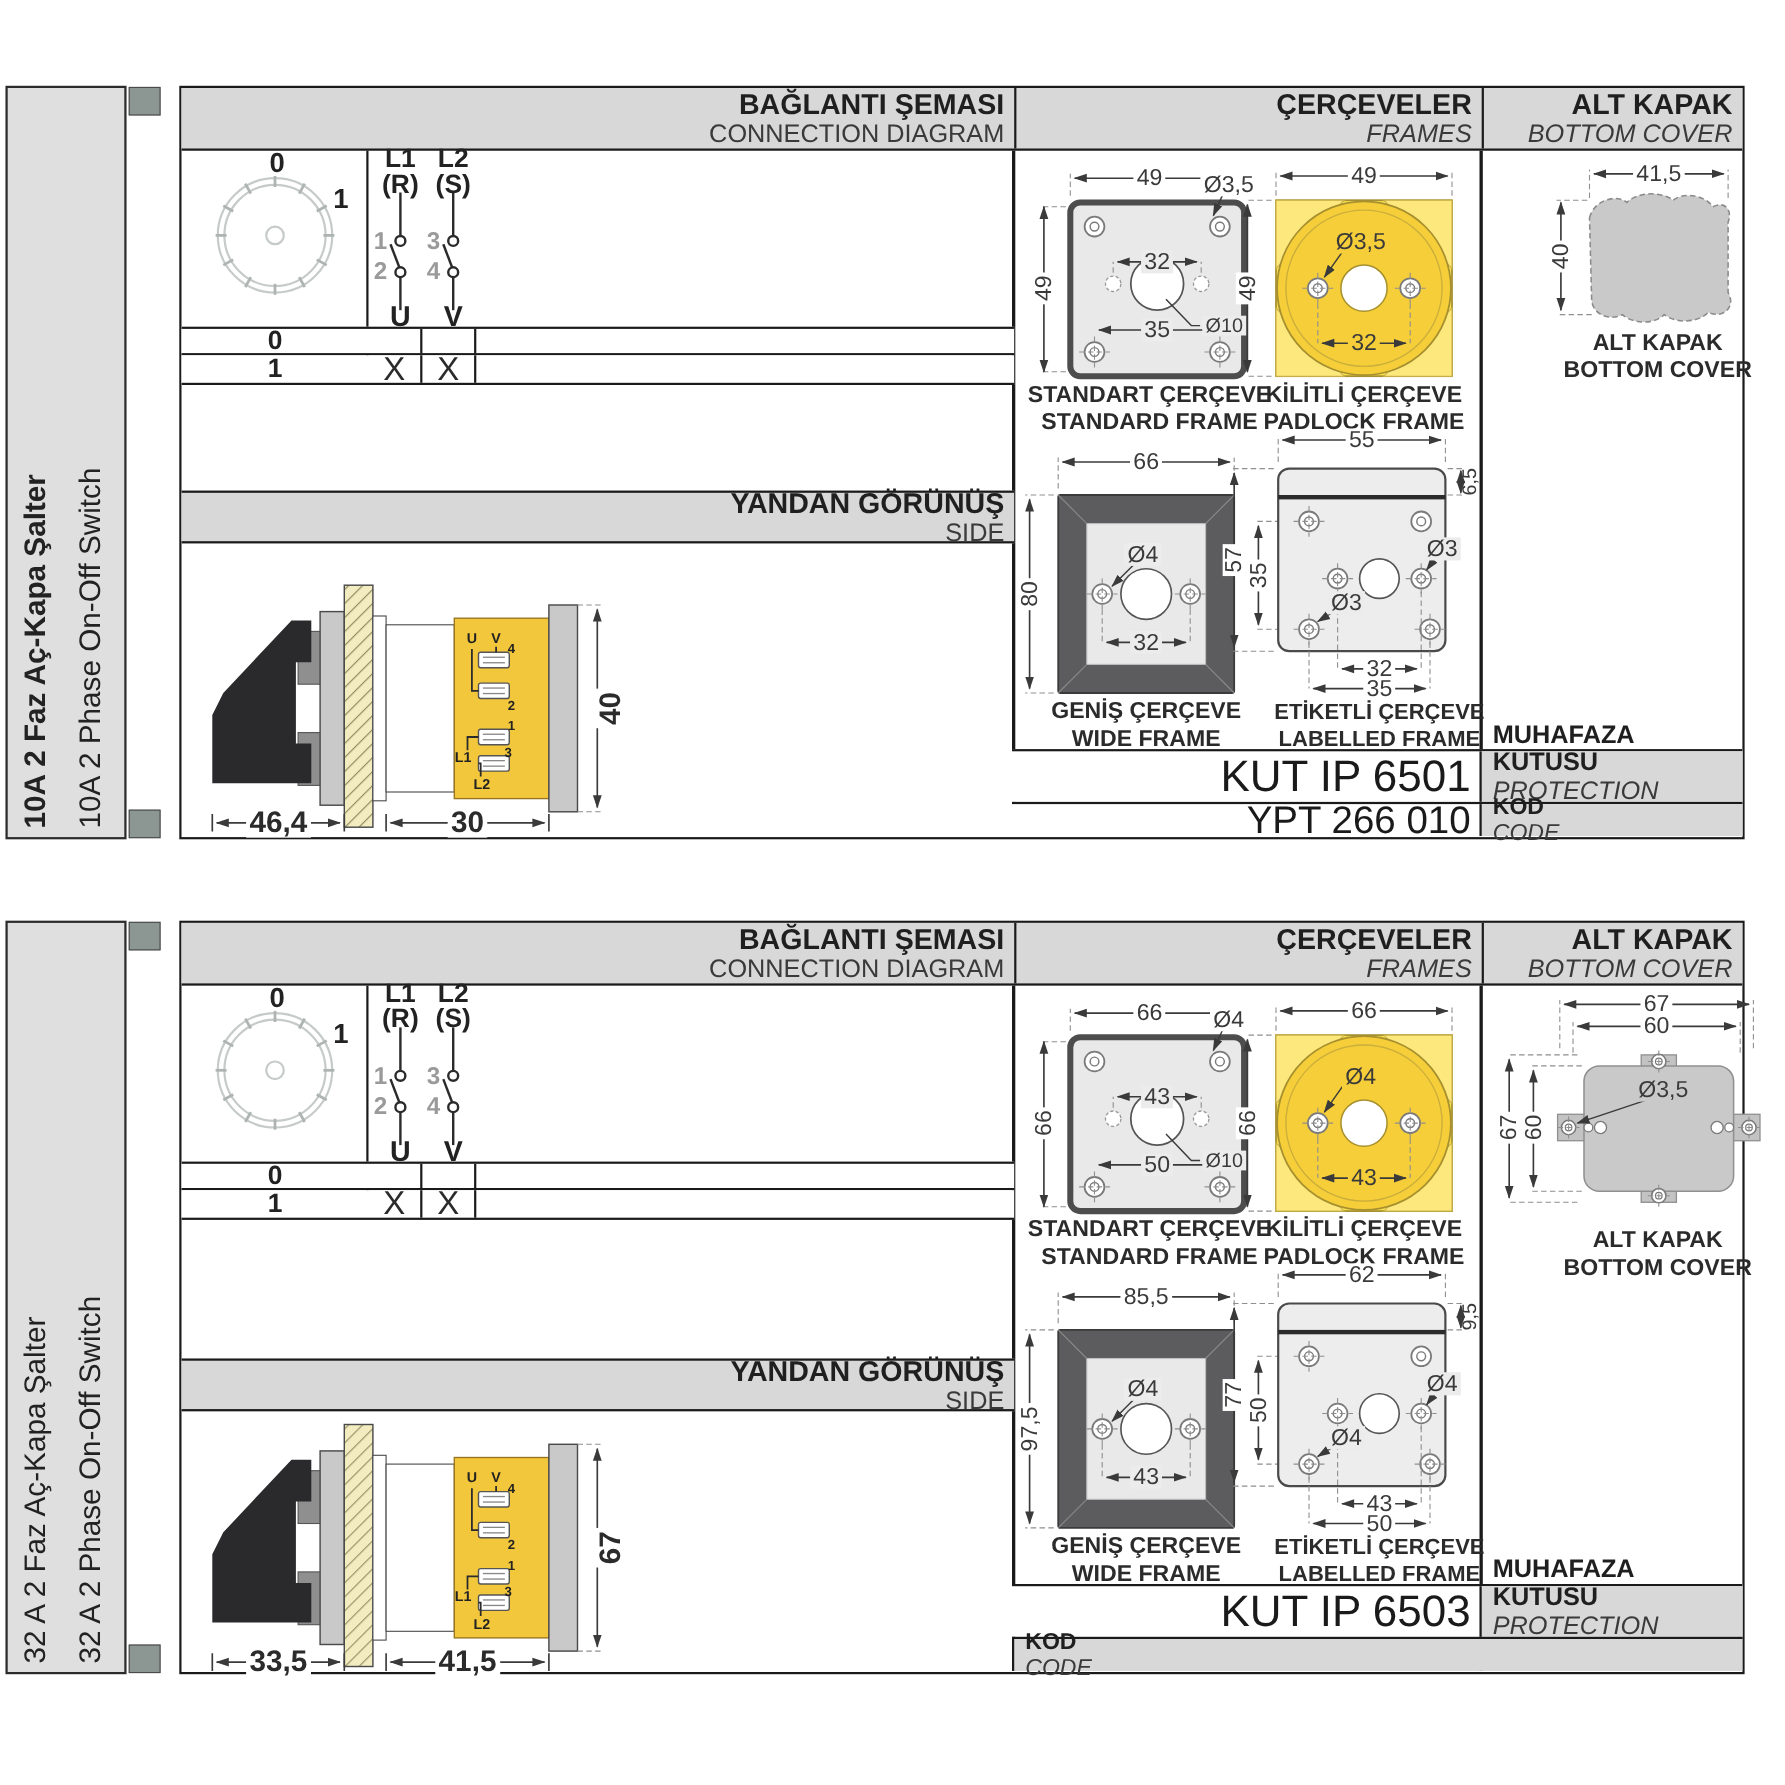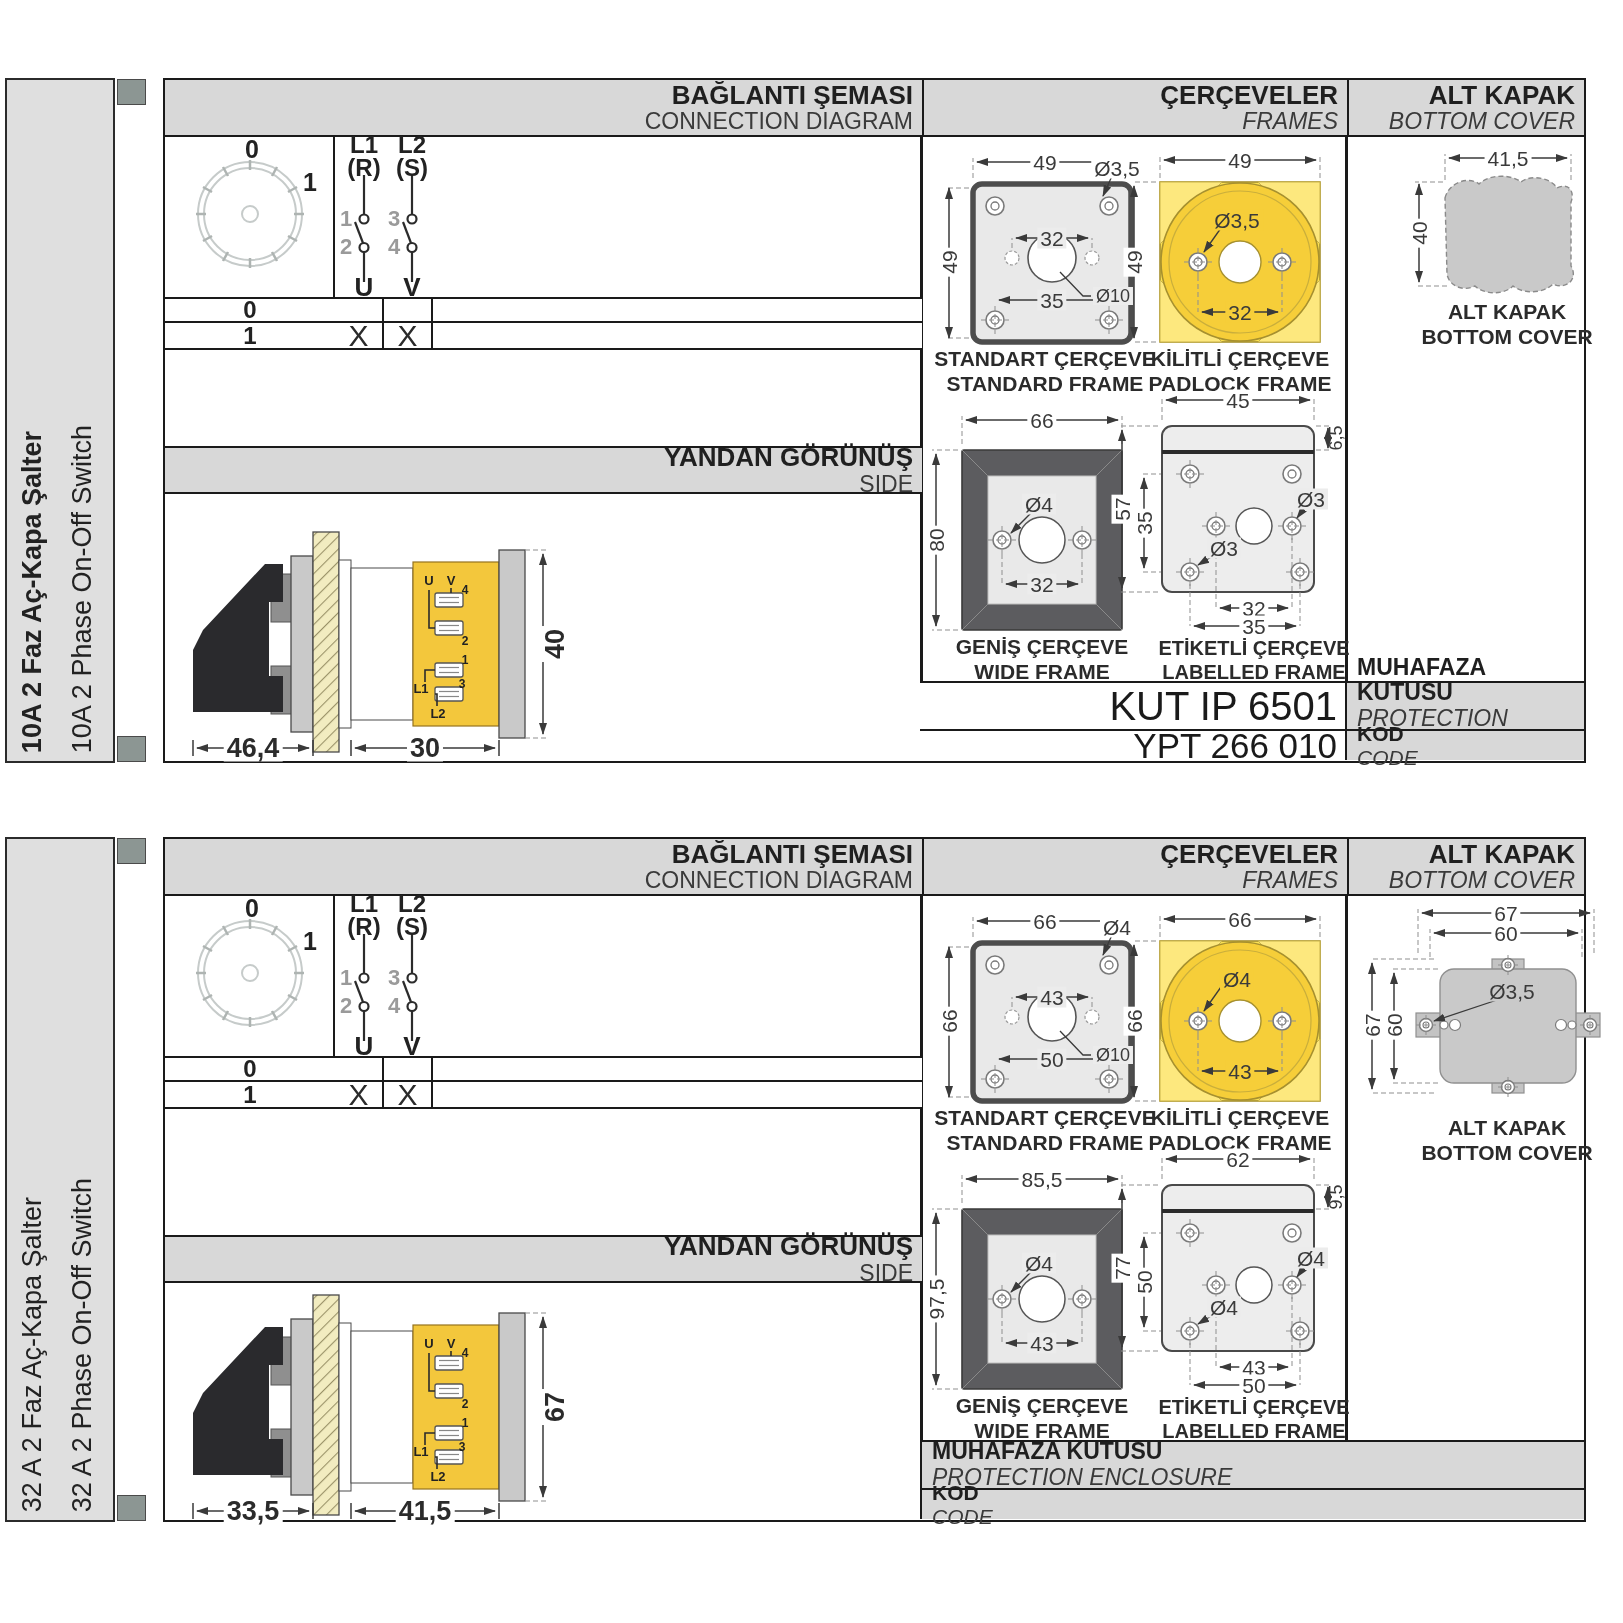--- a/index.html
+++ b/index.html
@@ -353,21 +353,21 @@
             <use href="#xhole" x="182" y="140"></use>
           <use href="#xhole" x="80" y="186"></use>
             <use href="#xhole" x="190" y="186"></use>
           <circle cx="144" cy="140" r="18" fill="#fff" stroke="#555" stroke-width="1.5"></circle>
           <path class="ldr" d="M196,120 L187,132" marker-end="url(#mE)"></path>
           <path class="ldr" d="M106,168 L88,179" marker-end="url(#mE)"></path>
           <path class="ext" d="M106,152 V222 M182,152 V222 M80,198 V240 M190,198 V240"></path>
           <line class="dl" x1="110" y1="222" x2="178" y2="222" marker-start="url(#mS)" marker-end="url(#mE)"></line>
           <line class="dl" x1="84" y1="240" x2="186" y2="240" marker-start="url(#mS)" marker-end="url(#mE)"></line>
         </svg>
-        <span class="dim" style="left:128px;top:14px">45</span>
+        <span class="dim" style="left:128px;top:14px">55</span>
         <span class="dim v sm bare" style="left:226px;top:52px">6,5</span>
         <span class="dim v" style="left:12px;top:123px">57</span>
         <span class="dim v" style="left:34px;top:137px">35</span>
         <span class="dim plt" style="left:201px;top:113px">Ø3</span>
         <span class="dim plt" style="left:114px;top:162px">Ø3</span>
         <span class="dim" style="left:144px;top:222px">32</span>
         <span class="dim" style="left:144px;top:240px">35</span>
       </div>
       <div class="cap" style="left:1089px;top:556px;font-size:20px">
         <div>ETİKETLİ ÇERÇEVE</div>
@@ -700,20 +700,21 @@
         <span class="dim v" style="left:12px;top:122px">67</span>
         <span class="dim v" style="left:34px;top:122px">60</span>
         <span class="dim cov" style="left:152px;top:88px">Ø3,5</span>
       </div>
       <div class="cap" style="left:1342px;top:276px">
         <div>ALT KAPAK</div>
         <div>BOTTOM COVER</div>
       </div>
 
       <div class="codes" style="top:601px;height:48px">
+        <div class="val">KUT IP 6503</div>
         <div class="lab">
           <span class="l1">MUHAFAZA KUTUSU</span>
           <span class="l2">PROTECTION ENCLOSURE</span>
         </div>
       </div>
       <div class="codes small" style="top:649px;height:31px">
         <div class="lab">
           <span class="l1" style="font-size:21px">KOD</span>
           <span class="l2" style="font-size:21px">CODE</span>
         </div>

